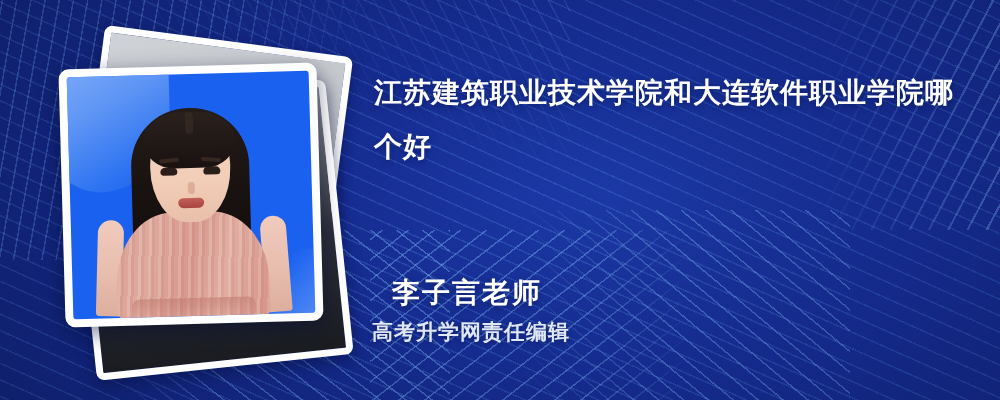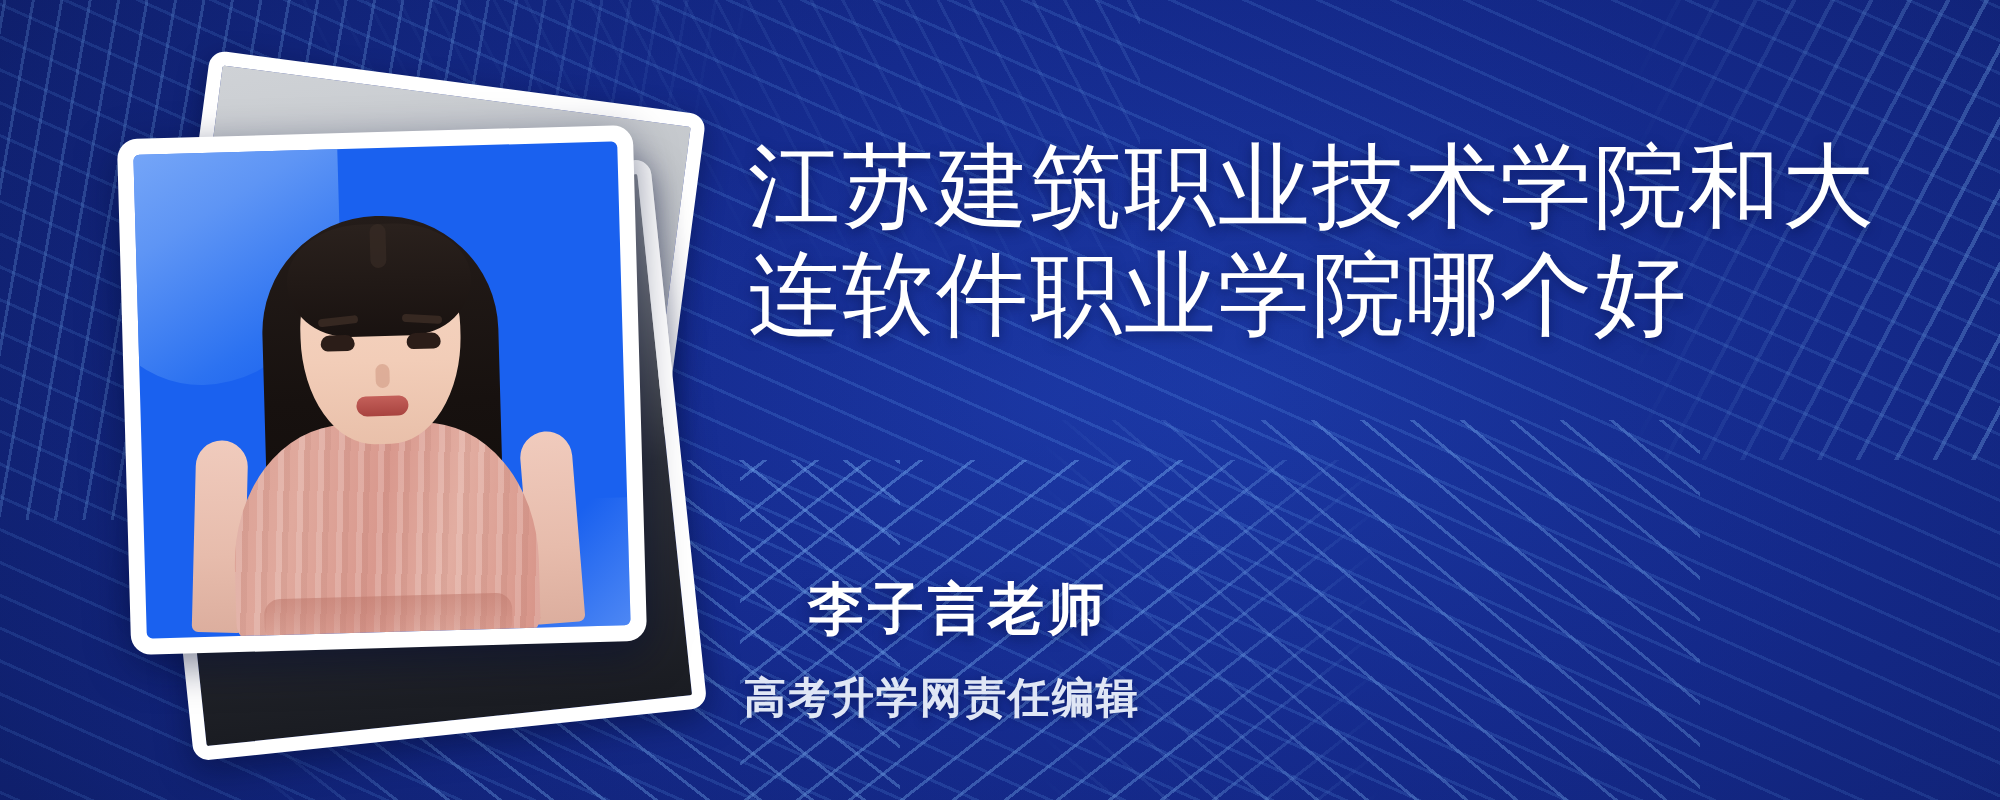--- a/index.html
+++ b/index.html
@@ -383,34 +383,34 @@
   
   .text-block {
     position: absolute;
     left: 374px;
     top: 66px;
     width: 590px;
   }
   .headline {
     margin: 0;
     color: #ffffff;
-    font-size: 46px;
+    font-size: 28px;
     line-height: 54px;
-    font-weight: normal;
+    font-weight: bold;
     letter-spacing: 1px;
     text-shadow: 0 2px 6px rgba(6,16,70,0.55);
   }
   .byline {
     position: absolute;
     left: 392px;
     top: 274px;
     width: 520px;
   }
   .author-name {
-    margin: 12px;
+    margin: 0;
     color: #ffffff;
     font-size: 28px;
     line-height: 38px;
     font-weight: bold;
     letter-spacing: 2px;
     text-shadow: 0 2px 6px rgba(6,16,70,0.55);
   }
   .author-role {
     margin: 6px 0 0 -20px;
     color: #dfe6f5;

